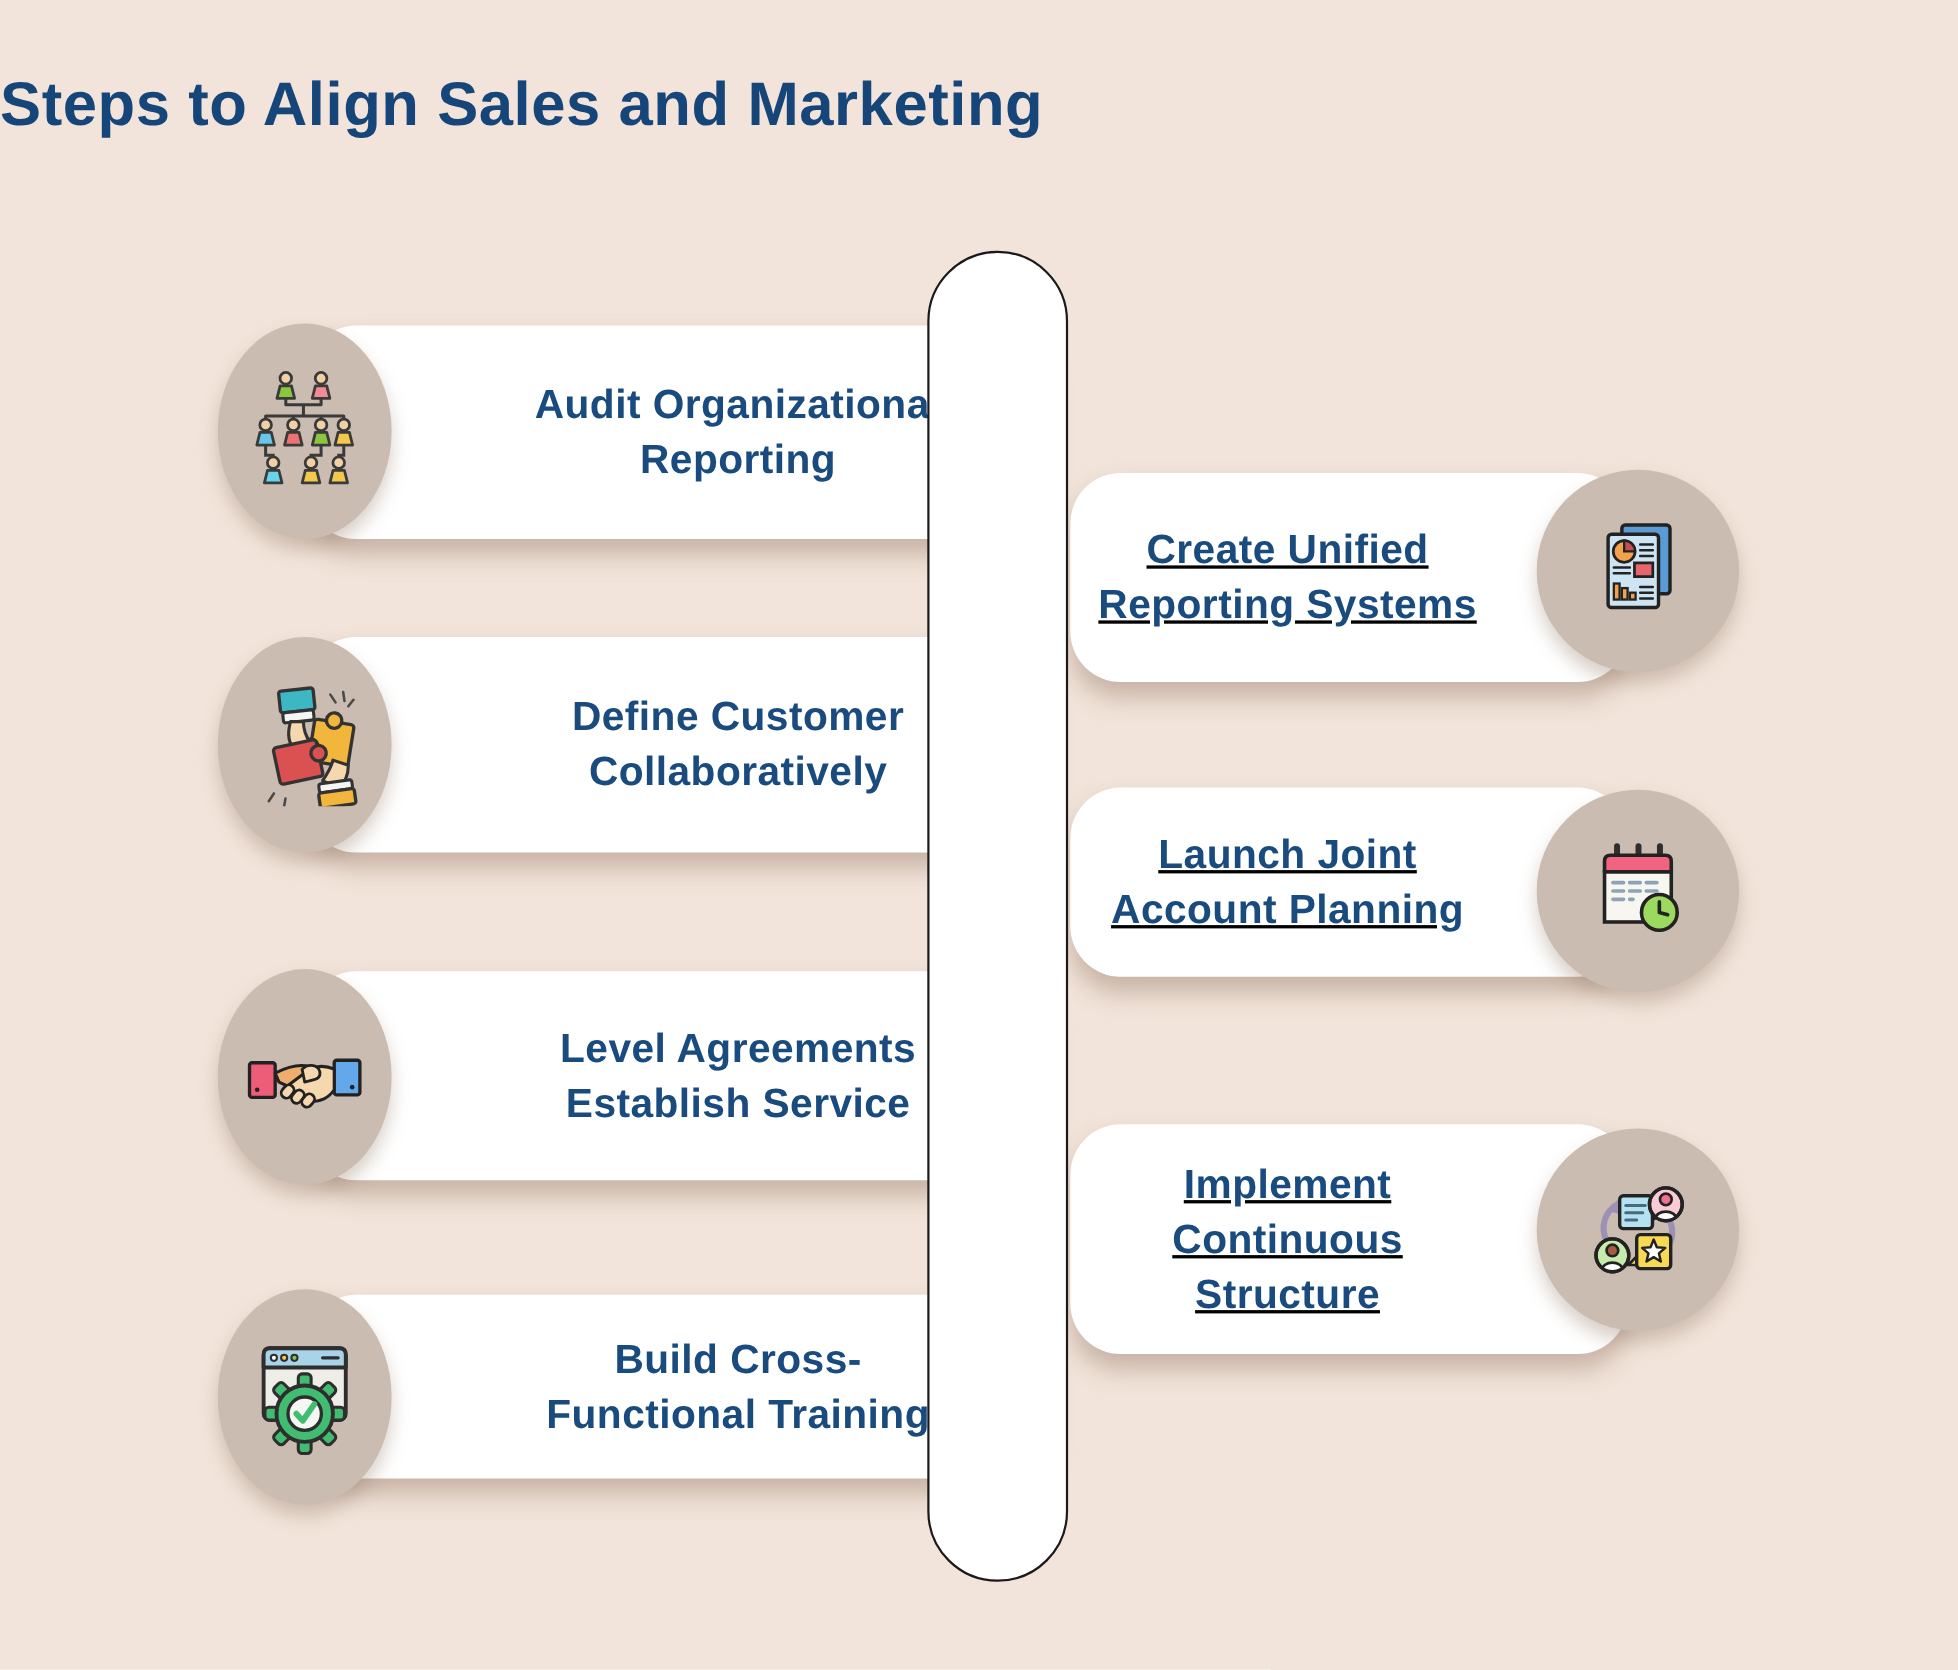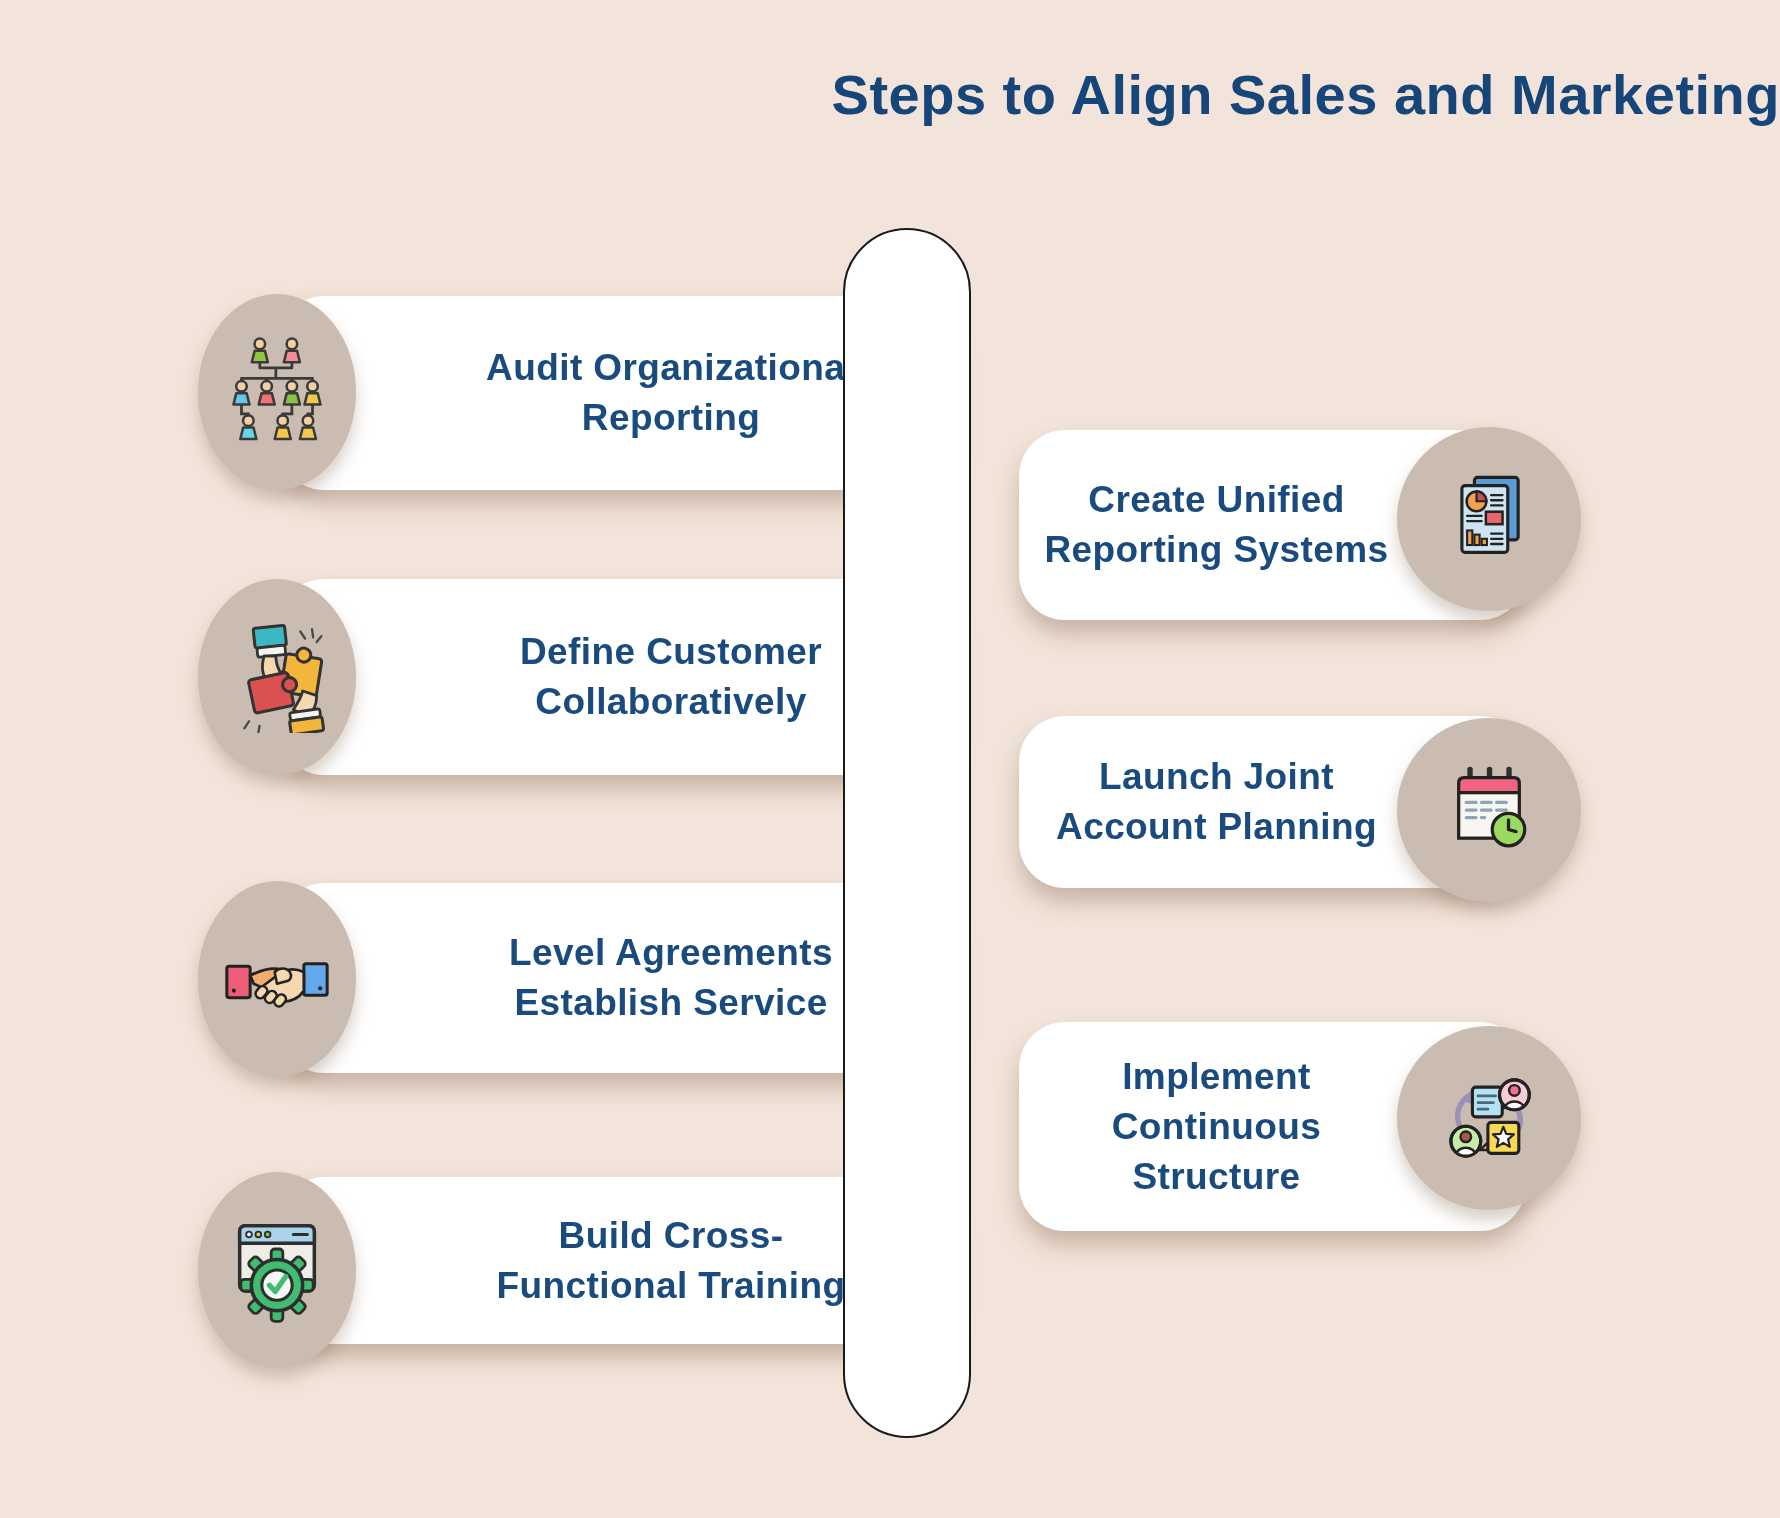--- a/index.html
+++ b/index.html
@@ -7,21 +7,21 @@
     position:relative;
     width:1780px;
     height:1518px;
     background:#F2E4DA;
     overflow:hidden;
     font-family:"Liberation Sans", sans-serif;
   }
   .title{
     position:absolute;
     top:62px; left:0; right:0;
-    text-align:right;
+    text-align:left;
     font-size:56px;
     font-weight:700;
     letter-spacing:0.5px;
     color:#164579;
   }
   .spine{
     position:absolute;
     left:843px; top:228px;
     width:128px; height:1210px;
     background:#FFFFFF;
@@ -34,21 +34,21 @@
     position:absolute;
     background:#FFFFFF;
     border-radius:46px;
     box-shadow:0 14px 22px rgba(151,123,102,0.45);
     display:flex;
     align-items:center;
     justify-content:center;
     z-index:2;
   }
   .card-left{ left:278px; width:562px; padding-left:112px; box-sizing:content-box;}
-  .card-right{ left:1019px; width:507px; padding-right:0; }
+  .card-right{ left:973px; width:507px; padding-right:0;text-decoration:underline; }
   .card-right .label{ padding-right:112px; }
   .label{
     font-size:37px;
     line-height:50px;
     font-weight:600;
     letter-spacing:0.4px;
     color:#1A4B7E;
     text-align:center;
   }
   .label span{ display:block; }

